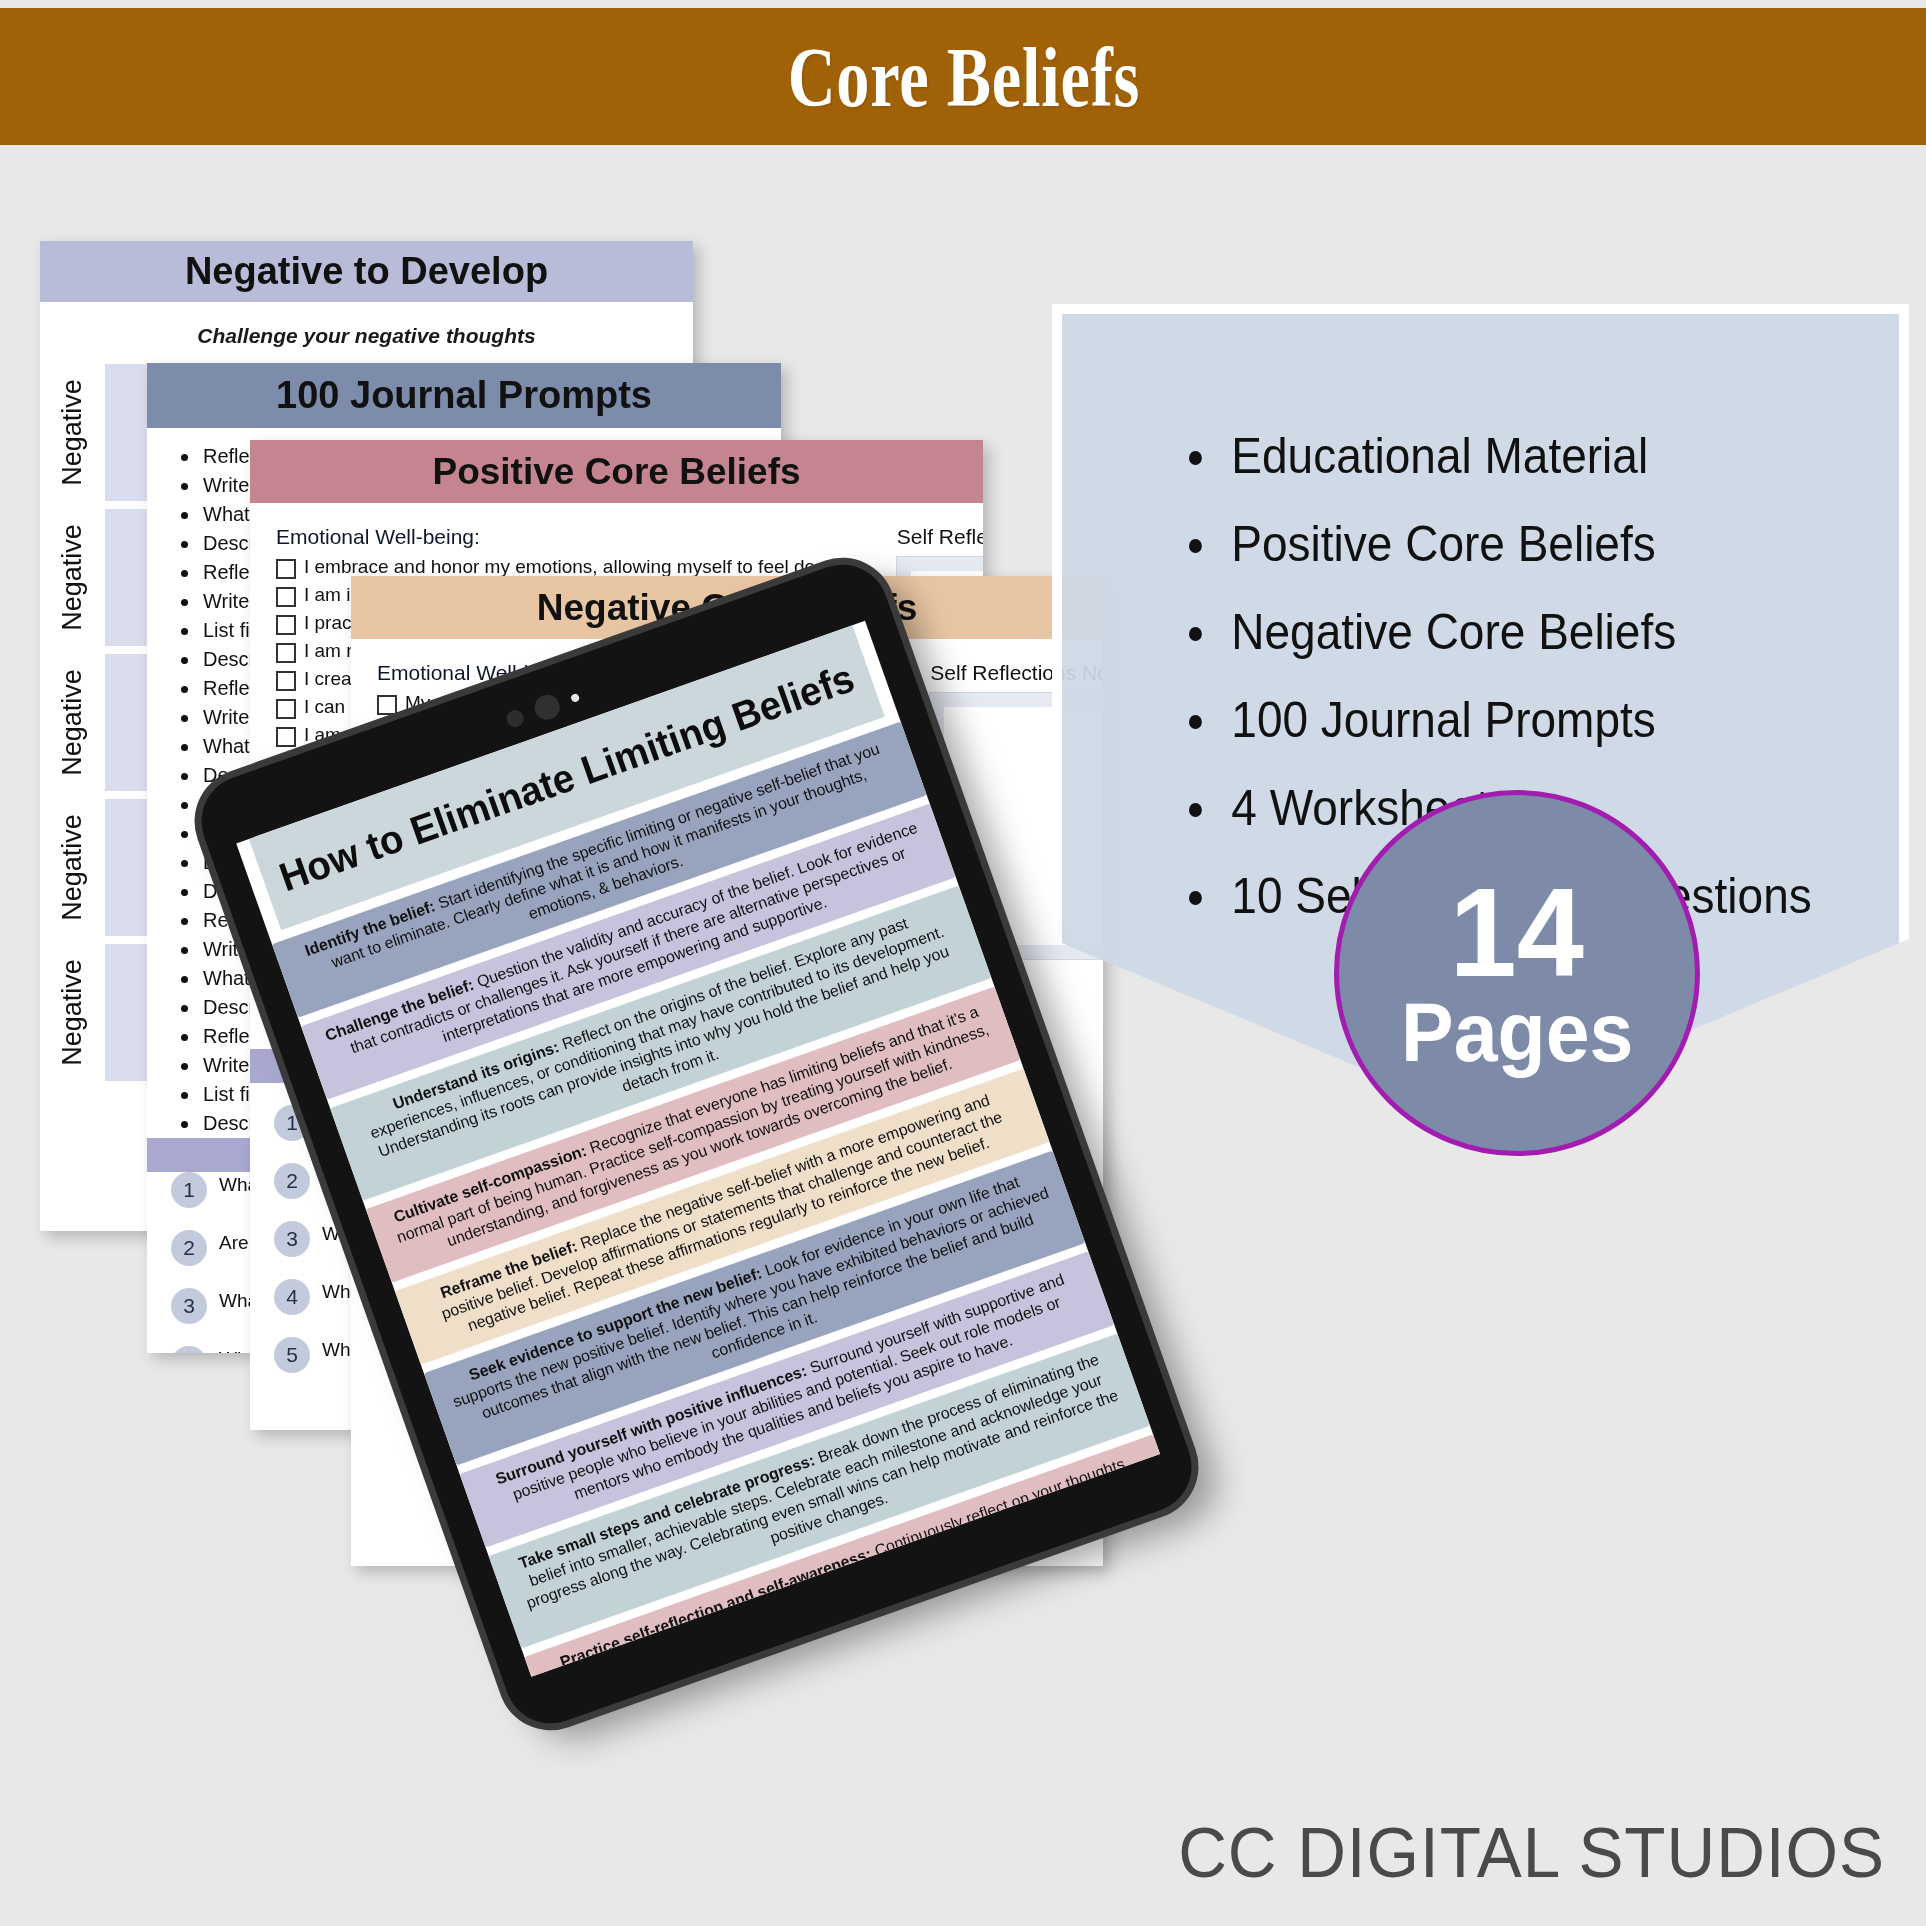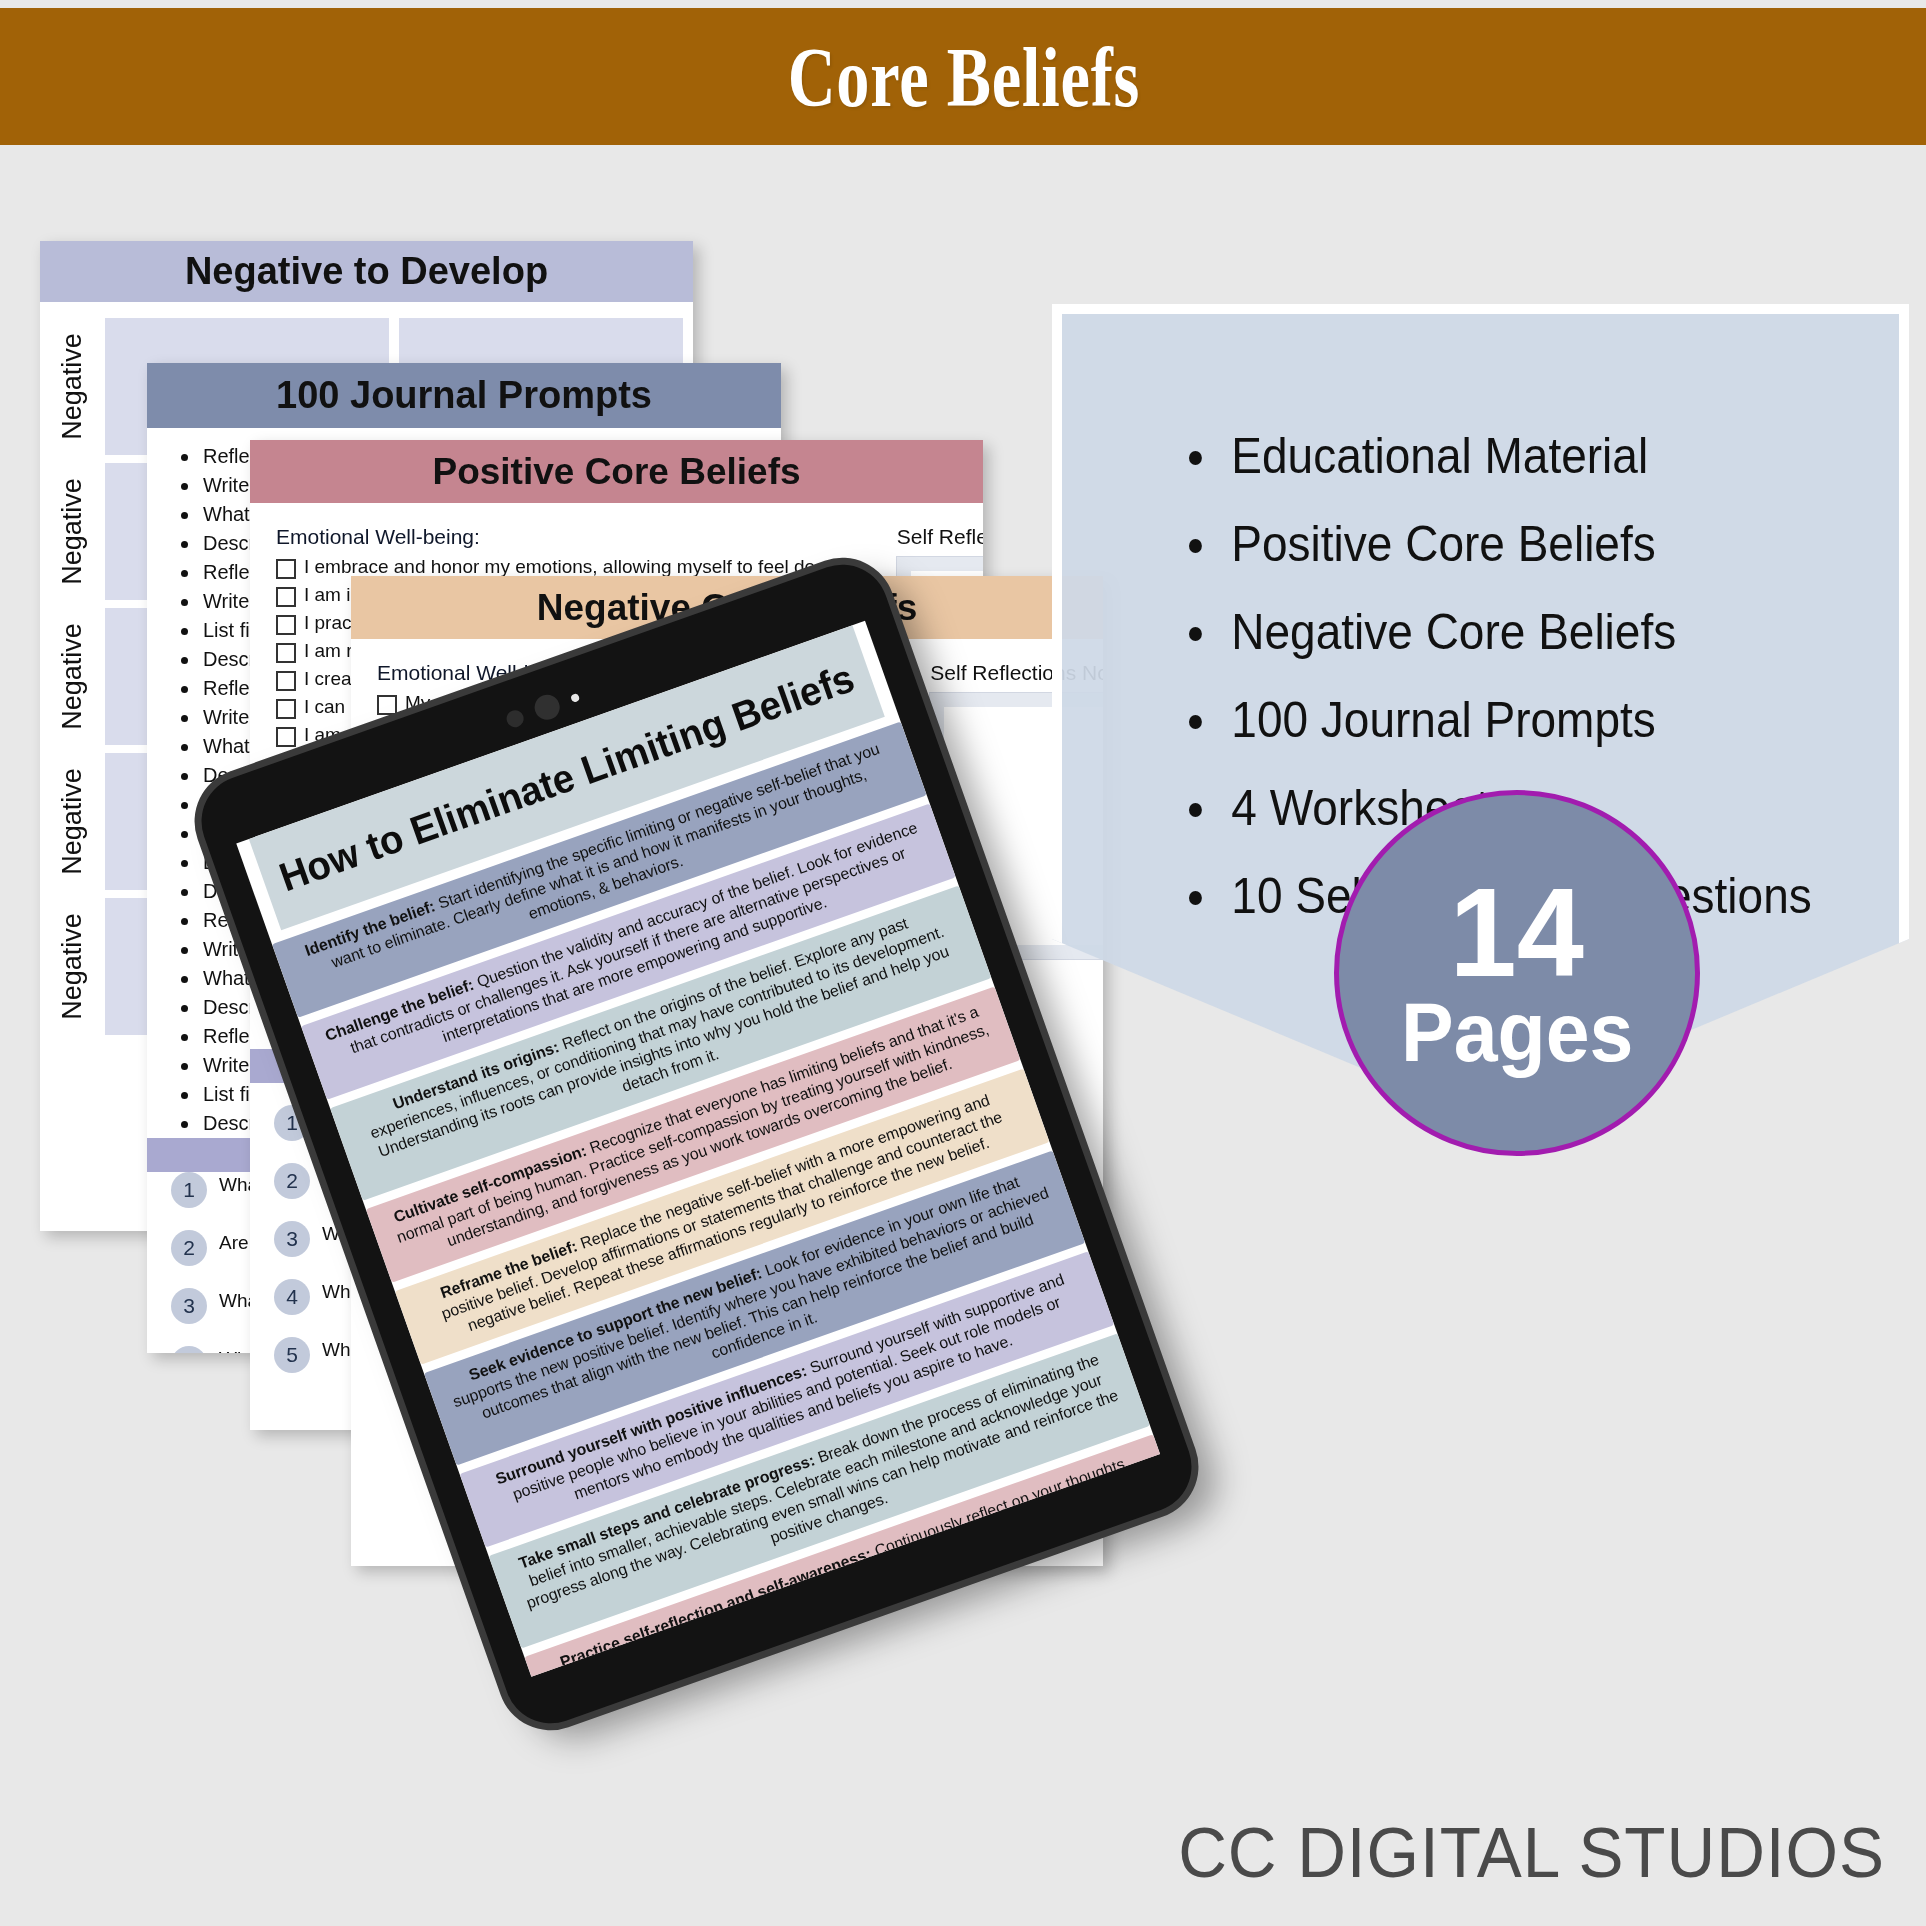--- a/index.html
+++ b/index.html
@@ -211,20 +211,21 @@
 <body>
 
 <div class="stage">
 
   <div class="header-band">
     <div class="header-title">Core Beliefs</div>
   </div>
 
   <div class="sheet" id="sheet-n2p">
     <div class="sheet-band">Negative to Develop</div>
+    <div class="n2p-sub">Challenge your negative thoughts</div>
     <div class="n2p-grid" id="n2p-grid">
         <div class="n2p-row">
           <div class="n2p-label">
             <span>Negative</span>
           </div>
           <div class="n2p-cell"></div>
           <div class="n2p-cell wide"></div>
         </div>
         <div class="n2p-row">
           <div class="n2p-label">

